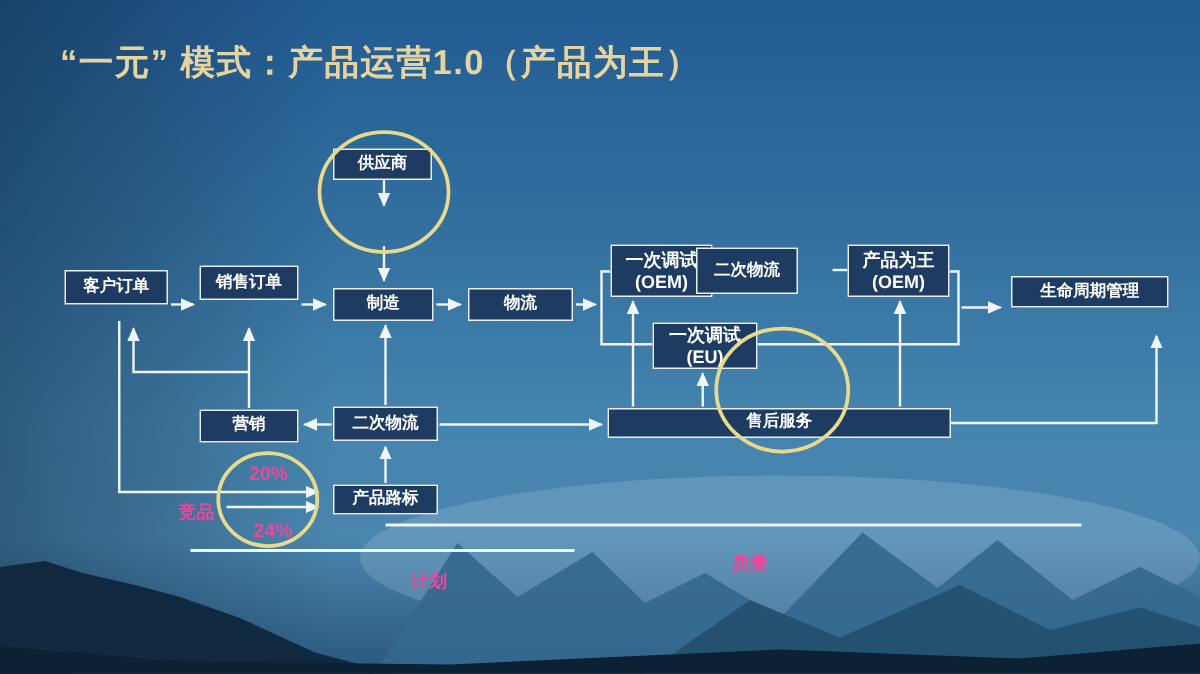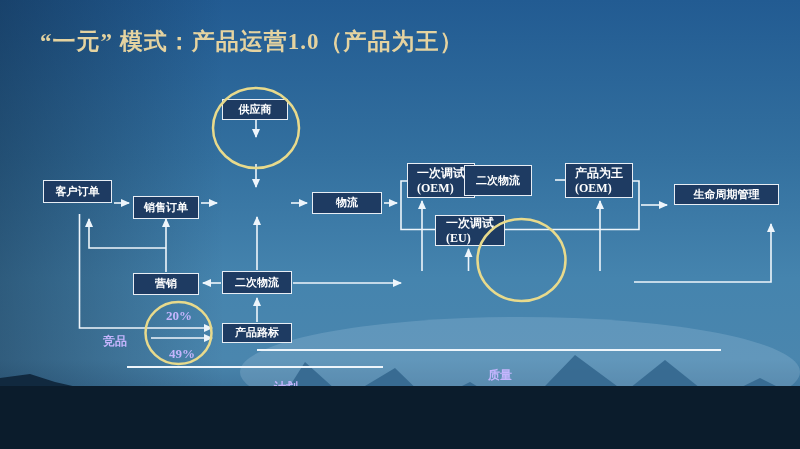--- a/index.html
+++ b/index.html
@@ -4,43 +4,43 @@
 <style>
   :root{
     --title-gold:#e5d3a0;
     --accent-gold:#e8da8c;
     --box-navy:#1e3b62;
     --box-border:#e8eef5;
     --line-white:#eef5fb;
   }
   html,body{margin:0;padding:0;background:#0b1c2c;}
   .stage{
-    position:relative;width:800px;height:386px;overflow:hidden;
-    font-family:Liberation Serif, serif;
+    position:relative;width:800px;height:449px;overflow:hidden;
+    font-family:Liberation Sans, sans-serif;
   }
   svg.bg{position:absolute;left:0;top:0;z-index:0;}
   .title{
     position:absolute;left:40px;top:26px;z-index:2;margin:0;
     font-size:23px;font-weight:bold;letter-spacing:1px;color:var(--title-gold);
   }
   svg.wires{position:absolute;left:0;top:0;z-index:1;pointer-events:none;}
   svg.rings{position:absolute;left:0;top:0;z-index:4;pointer-events:none;}
   .wire{stroke:var(--line-white);stroke-width:1.6;fill:none;}
   .stageline{stroke:var(--line-white);stroke-width:2;fill:none;}
   .ring{stroke:var(--accent-gold);stroke-width:2.5;fill:none;}
   .box{
     position:absolute;z-index:2;box-sizing:border-box;
     background:var(--box-navy);border:1px solid var(--box-border);
     color:#fff;font-weight:bold;font-size:11px;line-height:1.25;
     display:flex;align-items:center;justify-content:center;
-    white-space:pre-line;
+    text-align:center;white-space:pre-line;
   }
   .box.small{font-size:12px;}
   .flabel{
-    position:absolute;z-index:3;color:#c4b5fd;font-weight:bold;font-size:13px;
+    position:absolute;z-index:3;color:#ec4899;font-weight:bold;font-size:13px;
     white-space:nowrap;
   }
   .flabel.s{font-size:12px;}
 </style>
 </head>
 <body>
 
 <div class="stage">
 
   <svg class="bg" width="800" height="449" viewBox="0 0 800 449" preserveAspectRatio="none">
@@ -104,37 +104,39 @@
 
     <path class="wire" d="M79.5,214 L79.5,328 L212,328" marker-end="url(#ah)"></path>
     <line class="wire" x1="151" y1="338" x2="212" y2="338" marker-end="url(#ah)"></line>
 
     <line class="stageline" x1="257" y1="350" x2="721" y2="350"></line>
     <line class="stageline" x1="127" y1="367" x2="383" y2="367"></line>
   </svg>
 
   <div class="box" style="left:222px;top:99px;width:66px;height:21px">供应商</div>
   <div class="box" style="left:43px;top:180px;width:69px;height:23px">客户订单</div>
-  <div class="box" style="left:133px;top:196px;width:66px;height:23px">销售订单</div>
+  <div class="box" style="left:133px;top:177px;width:66px;height:23px">销售订单</div>
+  <div class="box" style="left:222px;top:192px;width:67px;height:22px">制造</div>
   <div class="box" style="left:312px;top:192px;width:70px;height:22px">物流</div>
   <div class="box small" style="left:407px;top:163px;width:68px;height:35px">一次调试
 (OEM)</div>
   <div class="box" style="left:464px;top:165px;width:68px;height:31px">二次物流</div>
   <div class="box small" style="left:565px;top:163px;width:68px;height:35px">产品为王
 (OEM)</div>
   <div class="box small" style="left:435px;top:215px;width:70px;height:31px">一次调试
 (EU)</div>
   <div class="box" style="left:674px;top:184px;width:105px;height:21px;font-size:11px">生命周期管理</div>
+  <div class="box" style="left:405px;top:272px;width:229px;height:20px">售后服务</div>
   <div class="box" style="left:133px;top:273px;width:66px;height:22px">营销</div>
   <div class="box" style="left:222px;top:271px;width:70px;height:23px">二次物流</div>
   <div class="box" style="left:222px;top:323px;width:70px;height:20px">产品路标</div>
 
   <div class="flabel" style="left:166px;top:308px">20%</div>
-  <div class="flabel" style="left:169px;top:346px">49%</div>
-  <div class="flabel s" style="left:103px;top:333px">竞品</div>
+  <div class="flabel" style="left:169px;top:346px">24%</div>
+  <div class="flabel s" style="left:119px;top:333px">竞品</div>
   <div class="flabel s" style="left:488px;top:367px">质量</div>
   <div class="flabel s" style="left:274px;top:379px">计划</div>
 
   <svg class="rings" width="800" height="449" viewBox="0 0 800 449">
     <ellipse class="ring" cx="256" cy="128" rx="43" ry="40"></ellipse>
     <ellipse class="ring" cx="178.5" cy="333" rx="33" ry="31"></ellipse>
     <ellipse class="ring" cx="521.5" cy="260" rx="44" ry="41"></ellipse>
   </svg>
 
 </div>

